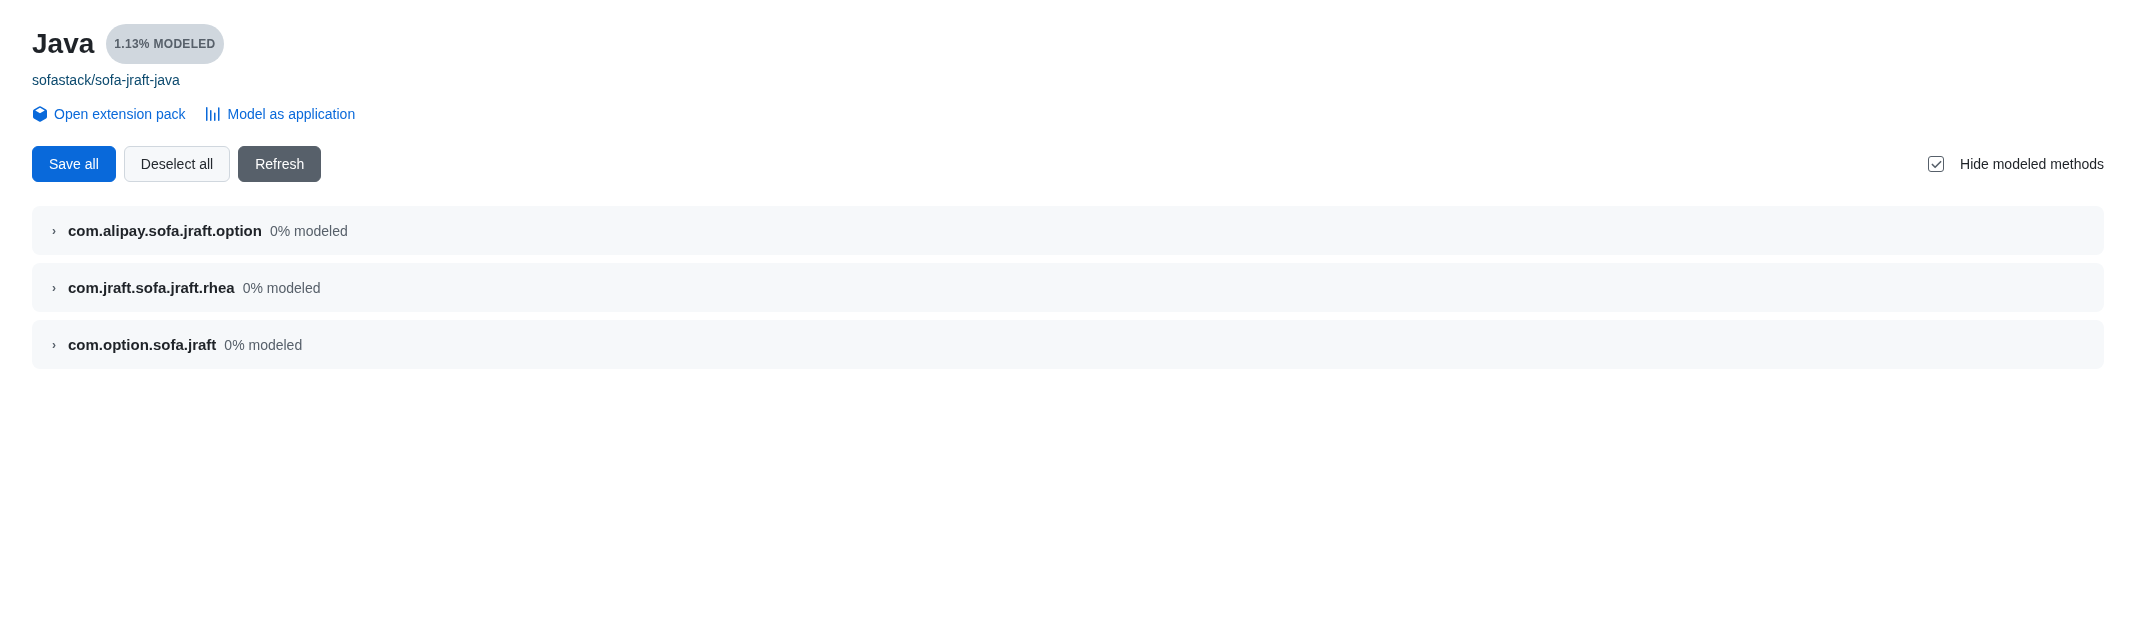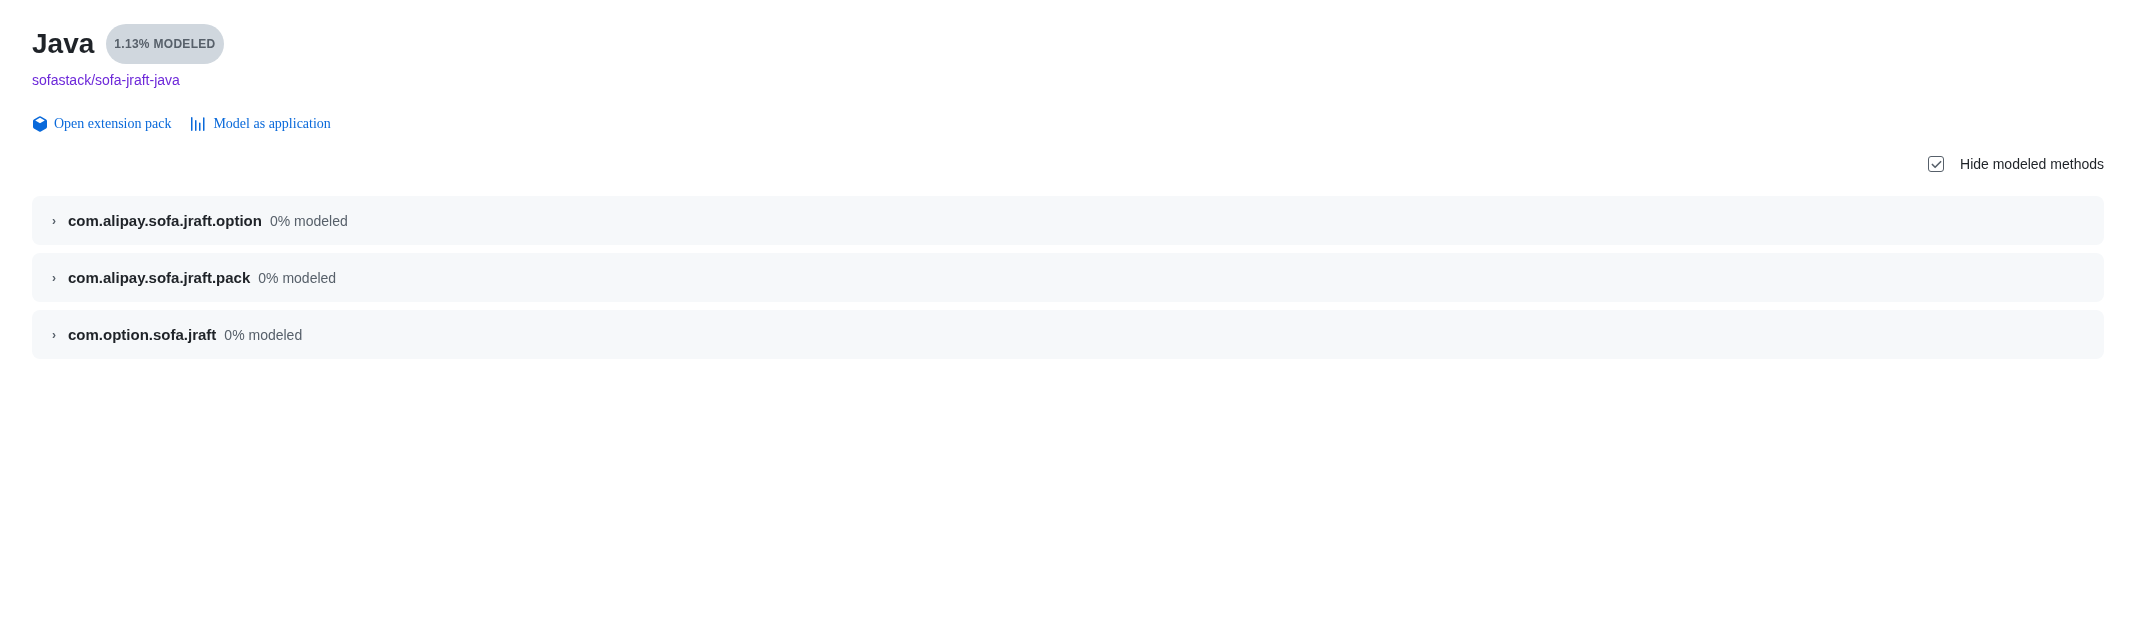--- a/index.html
+++ b/index.html
@@ -36,30 +36,29 @@
       color: #57606a;
       font-size: 12px;
       font-weight: 600;
       padding: 13px 8px;
       border-radius: 20px;
       letter-spacing: 0.3px;
     }
 
     .repo-path {
       font-size: 14px;
-      color: #6d28d9;
-      margin-bottom: 28px;
+      color: #0c4a6e;
+      margin-bottom: 18px;
     }
 
     .links-row {
       display: flex;
       align-items: center;
       gap: 20px;
       margin-bottom: 24px;
-      font-family: Liberation Serif, serif;
     }
 
     .link-item {
       display: flex;
       align-items: center;
       gap: 6px;
       color: #0969da;
       font-size: 14px;
       text-decoration: none;
       cursor: pointer;
@@ -205,20 +204,25 @@
     <span class="icon-svg">
       <svg width="16" height="16" viewBox="0 0 16 16" fill="#0969da" xmlns="http://www.w3.org/2000/svg">
         <path d="M1.5 1.75a.75.75 0 0 0-1.5 0v12.5a.75.75 0 0 0 1.5 0V1.75Zm4 3a.75.75 0 0 0-1.5 0v9.5a.75.75 0 0 0 1.5 0v-9.5Zm4 2.5a.75.75 0 0 0-1.5 0v7a.75.75 0 0 0 1.5 0v-7Zm4-5.25a.75.75 0 0 0-1.5 0v12.25a.75.75 0 0 0 1.5 0V2Z"></path>
       </svg>
     </span>
     <span>Model as application</span>
   </a>
 </div>
 
 <div class="toolbar-row">
+  <div class="toolbar-left">
+    <button class="btn btn-primary">Save all</button>
+    <button class="btn btn-secondary">Deselect all</button>
+    <button class="btn btn-dark">Refresh</button>
+  </div>
   <div class="toolbar-right">
     <label class="checkbox-label">
       <div class="checkbox-box">
         <svg viewBox="0 0 12 12" fill="none" xmlns="http://www.w3.org/2000/svg">
           <path d="M1.5 6L4.5 9L10.5 3" stroke="#57606a" stroke-width="1.8" stroke-linecap="round" stroke-linejoin="round"></path>
         </svg>
       </div>
       <span>Hide modeled methods</span>
     </label>
   </div>
@@ -228,21 +232,21 @@
   <div class="package-row">
     <span class="chevron-icon">›</span>
     <span class="package-name">
       <span>com.alipay.sofa.jraft.option</span><span class="package-modeled">0% modeled</span>
     </span>
   </div>
 
   <div class="package-row">
     <span class="chevron-icon">›</span>
     <span class="package-name">
-      <span>com.alipay.sofa.jraft.pack</span><span class="package-modeled">0% modeled</span>
+      <span>com.jraft.sofa.jraft.rhea</span><span class="package-modeled">0% modeled</span>
     </span>
   </div>
 
   <div class="package-row">
     <span class="chevron-icon">›</span>
     <span class="package-name">
       <span>com.option.sofa.jraft</span><span class="package-modeled">0% modeled</span>
     </span>
   </div>
 </div>

